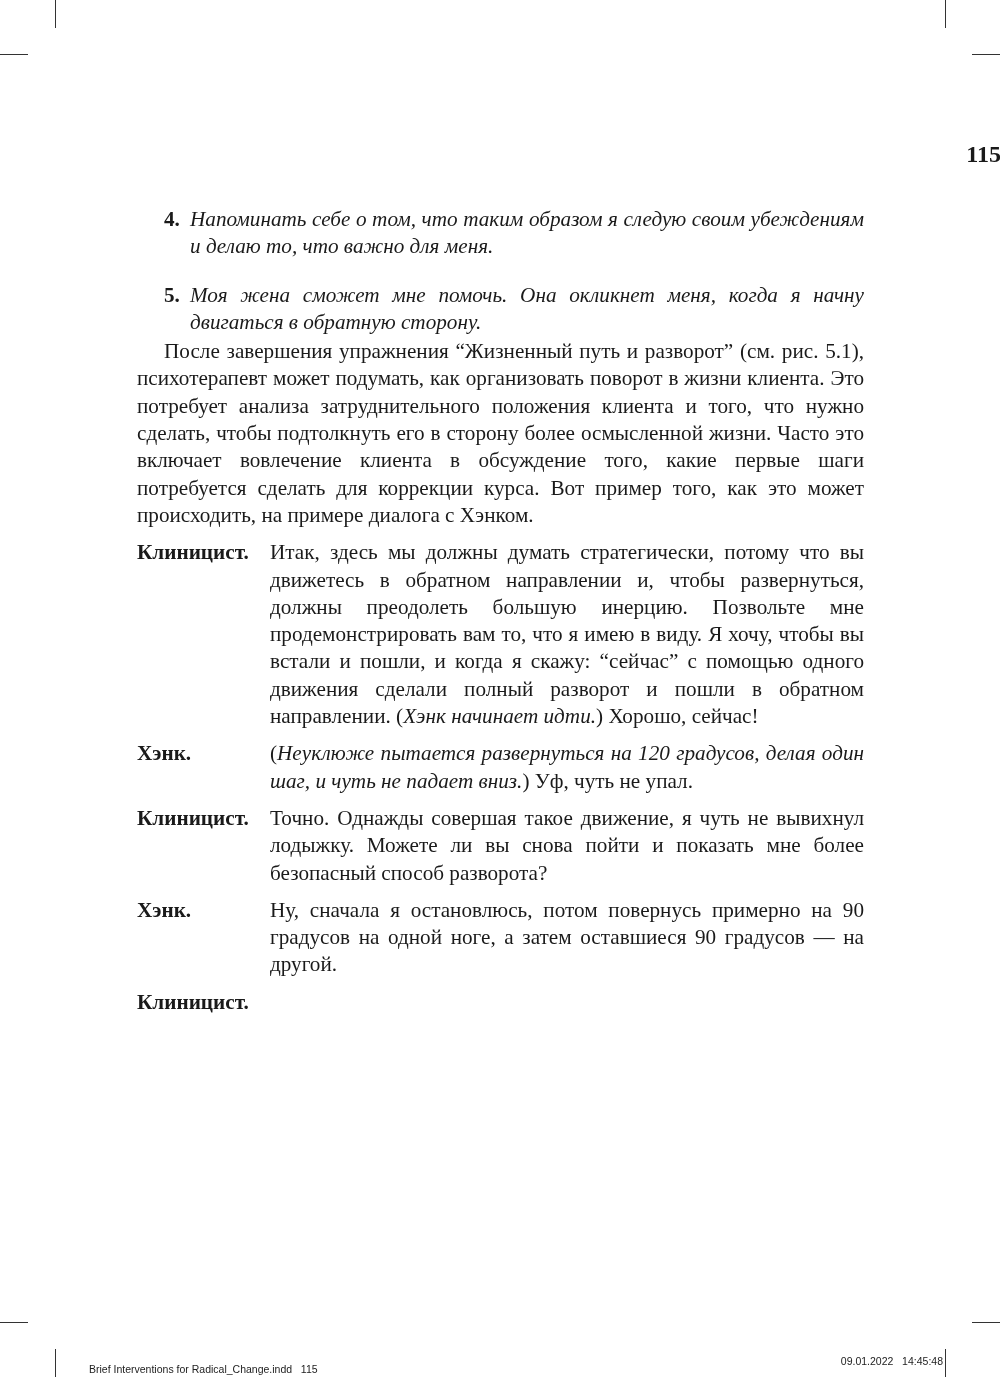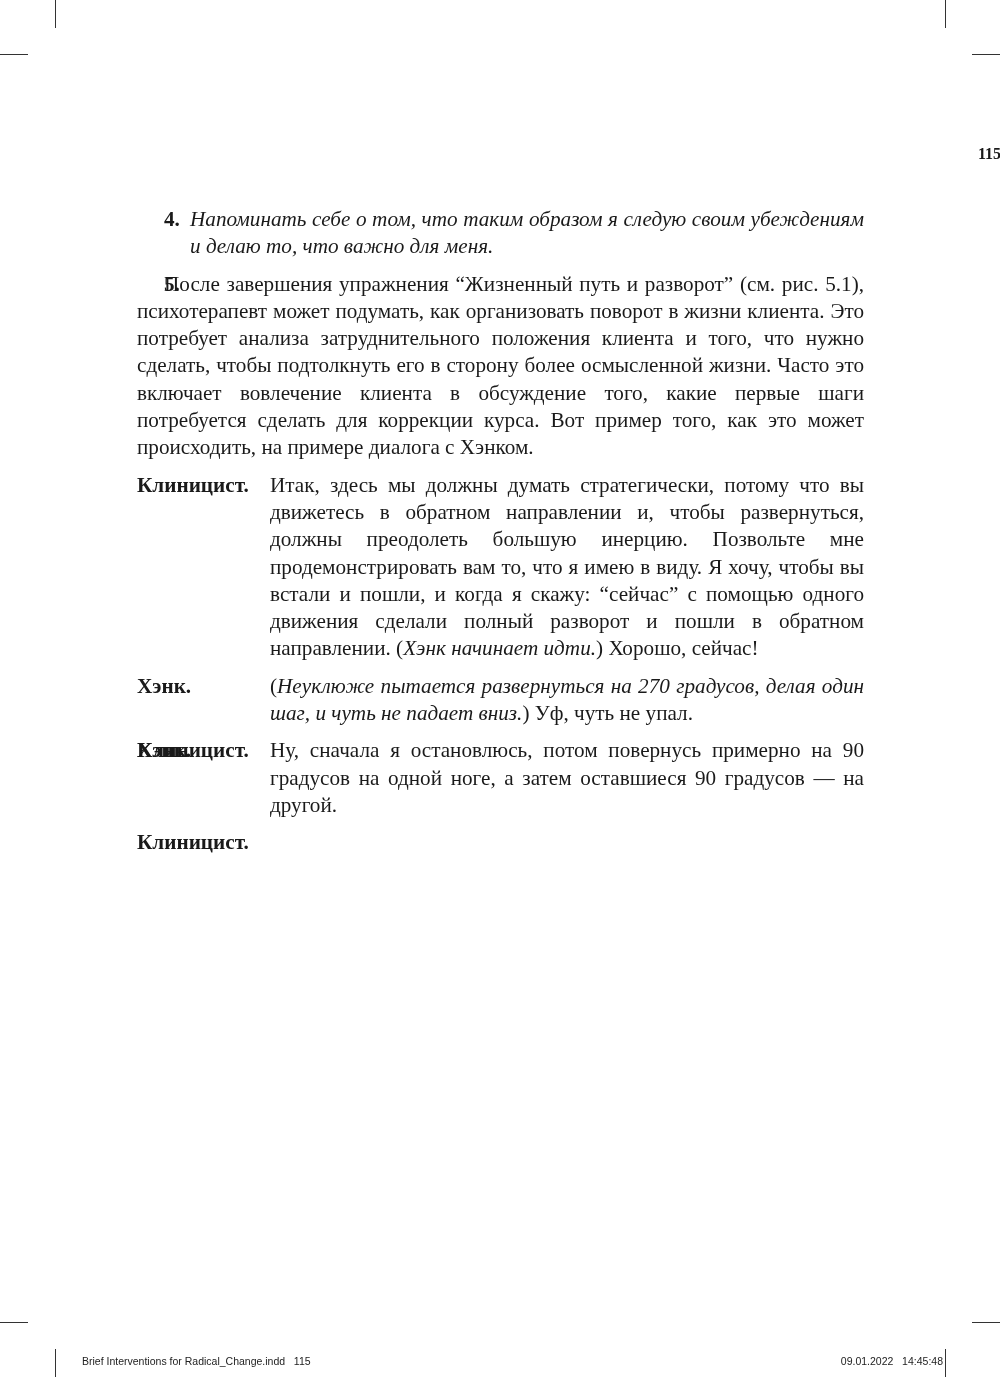--- a/index.html
+++ b/index.html
@@ -2,21 +2,21 @@
 <html><head>
 <meta charset="utf-8">
 <style>
   html, body { margin: 0; padding: 0; background: #ffffff; }
   body { width: 1000px; height: 1377px; position: relative; overflow: hidden; color: #1a1a1a; }
   .mark { position: absolute; background: #333; }
   .page { position: absolute; left: 137px; top: 140px; width: 727px; font-family: "DejaVu Serif", "Liberation Serif", serif; }
   .running-head { position: absolute; left: 148px; top: 0; width: 716px; height: 28px;
     font-family: "Liberation Sans", sans-serif; font-size: 17px; line-height: 28px; }
   .running-head .title { position: absolute; right: 68px; top: 0; letter-spacing: -0.2px; }
-  .running-head .num { position: absolute; right: 0; top: 0; font-family: "Liberation Serif", serif; font-weight: bold; font-size: 16px; }
+  .running-head .num { position: absolute; right: 0; top: 0; font-family: "Liberation Serif", serif; font-weight: bold; font-size: 24px; }
   .body { position: absolute; top: 45px; left: 0; width: 727px;
     font-family: "Liberation Serif", serif; font-size: 21.2px; line-height: 27.3px; text-align: justify; }
   .qitem { position: relative; padding-left: 53px; }
   .qitem .qnum { position: absolute; left: 27px; top: 0; font-weight: bold; }
   .qitem .answer { font-style: italic; margin-top: 21px; }
   .qitem + .qitem { margin-top: 10px; }
   .para { text-indent: 27px; margin-top: 2px; }
   .dialog { position: relative; padding-left: 133px; margin-top: 10px; }
   .dialog .speaker { position: absolute; left: 0; top: 0; font-weight: bold; }
   .dialog .it { font-style: italic; }
@@ -39,39 +39,41 @@
     <span class="num">115</span>
   </div>
 
   <div class="body">
     <div class="qitem">
       <span class="qnum">4.</span>
       <div class="answer">Напоминать себе о том, что таким образом я следую своим убеждениям и делаю то, что важно для меня.</div>
     </div>
     <div class="qitem">
       <span class="qnum">5.</span>
+      <div class="answer">Моя жена сможет мне помочь. Она окликнет меня, когда я начну двигаться в обратную сторону.</div>
     </div>
 
     <div class="para">После завершения упражнения “Жизненный путь и разворот” (см. рис. 5.1), психотерапевт может подумать, как организовать поворот в жизни клиента. Это потребует анализа затруднительного положения клиента и того, что нужно сделать, чтобы подтолкнуть его в сторону более осмысленной жизни. Часто это включает вовлечение клиента в обсуждение того, какие первые шаги потребуется сделать для коррекции курса. Вот пример того, как это может происходить, на примере диалога с Хэнком.</div>
 
     <div class="dialog">
       <span class="speaker">Клиницист.</span>
       <span>Итак, здесь мы должны думать стратегически, потому что вы движетесь в обратном направлении и, чтобы развернуться, должны преодолеть большую инерцию. Позвольте мне продемонстрировать вам то, что я имею в виду. Я хочу, чтобы вы встали и пошли, и когда я скажу: “сейчас” с помощью одного движения сделали полный разворот и пошли в обратном направлении. (</span><span class="it">Хэнк начинает идти.</span><span>) Хорошо, сейчас!</span>
     </div>
     <div class="dialog">
       <span class="speaker">Хэнк.</span>
-      <span>(</span><span class="it">Неуклюже пытается развернуться на 270 градусов, делая один шаг, и чуть не падает вниз.</span><span>) Уф, чуть не упал.</span>
+      <span>(</span><span class="it">Неуклюже пытается развернуться на 120 градусов, делая один шаг, и чуть не падает вниз.</span><span>) Уф, чуть не упал.</span>
     </div>
     <div class="dialog">
       <span class="speaker">Клиницист.</span>
+      <span>Точно. Однажды совершая такое движение, я чуть не вывихнул лодыжку. Можете ли вы снова пойти и показать мне более безопасный способ разворота?</span>
     </div>
     <div class="dialog">
       <span class="speaker">Хэнк.</span>
       <span>Ну, сначала я остановлюсь, потом повернусь примерно на 90 градусов на одной ноге, а затем оставшиеся 90 градусов — на другой.</span>
     </div>
     <div class="dialog">
       <span class="speaker">Клиницист.</span>
     </div>
   </div>
 </div>
 
-<div class="slug" style="left:82px;white-space:pre;">Brief Interventions for Radical_Change.indd   115</div>
+<div class="slug" style="left:89px;white-space:pre;margin-top:8px;">Brief Interventions for Radical_Change.indd   115</div>
 <div class="slug" style="right:57px;white-space:pre;">09.01.2022   14:45:48</div>
 
 </body></html>

